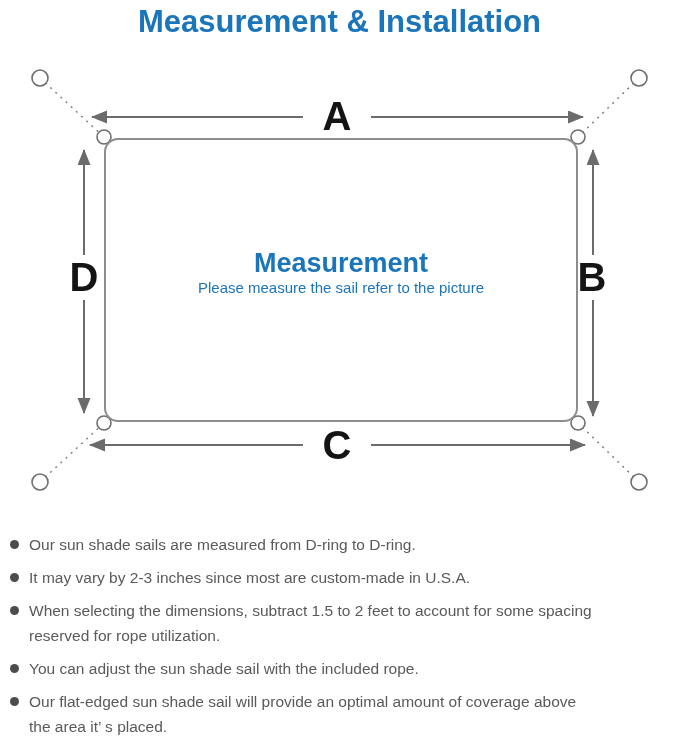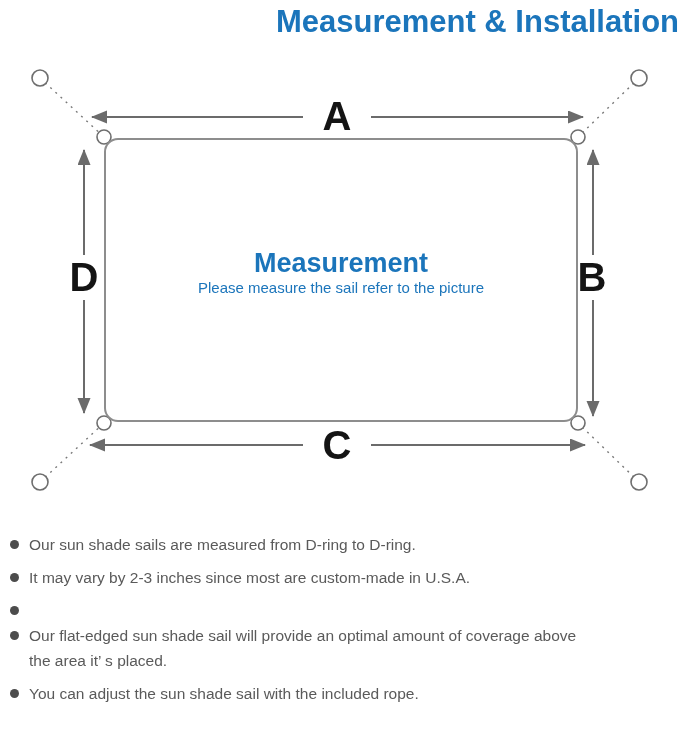--- a/index.html
+++ b/index.html
@@ -9,21 +9,21 @@
     width: 679px;
     height: 739px;
     overflow: hidden;
     font-family: "Liberation Sans", sans-serif;
   }
   .page-title {
     margin: 0;
     height: 60px;
     box-sizing: border-box;
     padding-top: 4px;
-    text-align: right;
+    text-align: center;
     font-size: 31px;
     font-weight: bold;
     color: #1b75bb;
     letter-spacing: 0px;
   }
   svg.diagram { display: block; }
 
   
   .ring       { fill: #ffffff; stroke: #6e6e6e; stroke-width: 1.6; }
   .corner-ring{ fill: #ffffff; stroke: #6e6e6e; stroke-width: 1.6; }
@@ -122,23 +122,25 @@
   <li class="note">
     <span class="dot"></span>
     <span class="note-text">Our sun shade sails are measured from D-ring to D-ring.</span>
   </li>
   <li class="note">
     <span class="dot"></span>
     <span class="note-text">It may vary by 2-3 inches since most are custom-made in U.S.A.</span>
   </li>
   <li class="note">
     <span class="dot"></span>
+    <span class="note-text">When selecting the dimensions, subtract 1.5 to 2 feet to account for some spacing
+reserved for rope utilization.</span>
+  </li>
+  <li class="note">
+    <span class="dot"></span>
+    <span class="note-text">You can adjust the sun shade sail with the included rope.</span>
   </li>
   <li class="note">
     <span class="dot"></span>
     <span class="note-text">Our flat-edged sun shade sail will provide an optimal amount of coverage above
 the area it’ s placed.</span>
   </li>
-  <li class="note">
-    <span class="dot"></span>
-    <span class="note-text">You can adjust the sun shade sail with the included rope.</span>
-  </li>
 </ul>
 
 </body></html>

